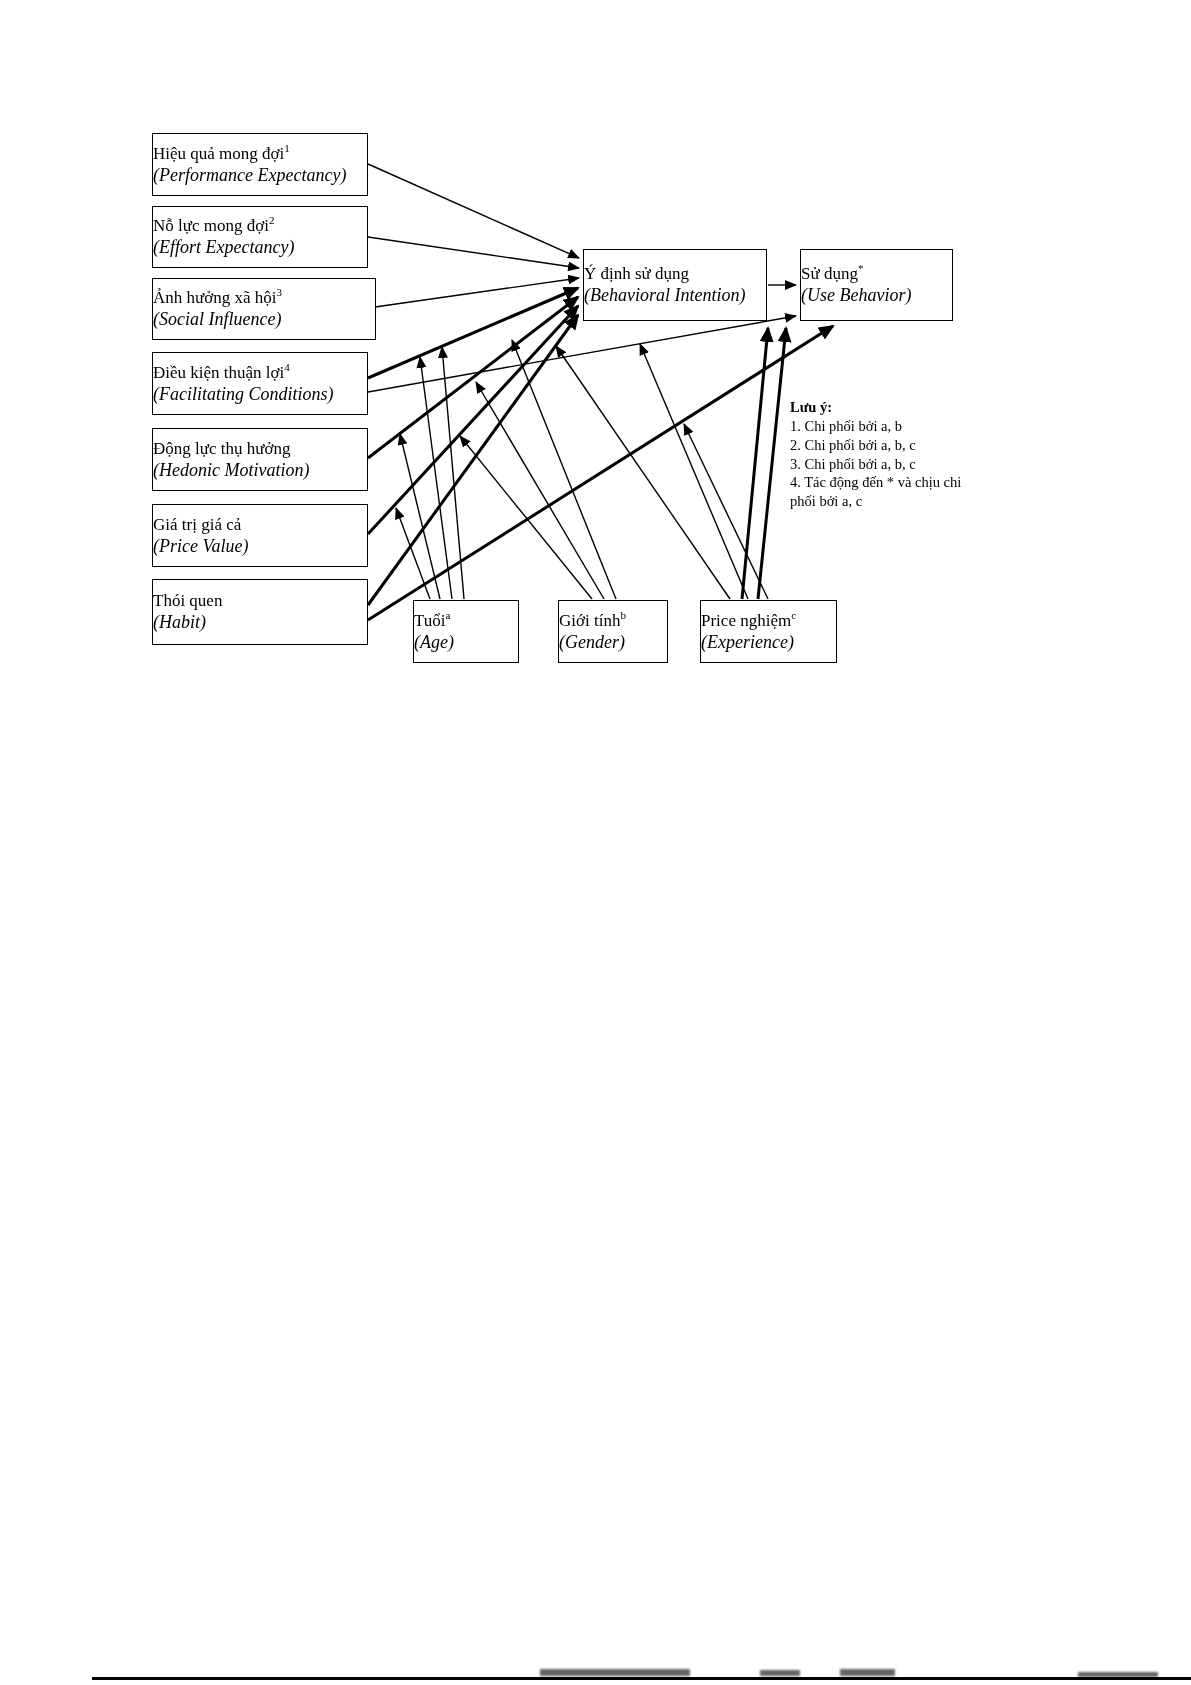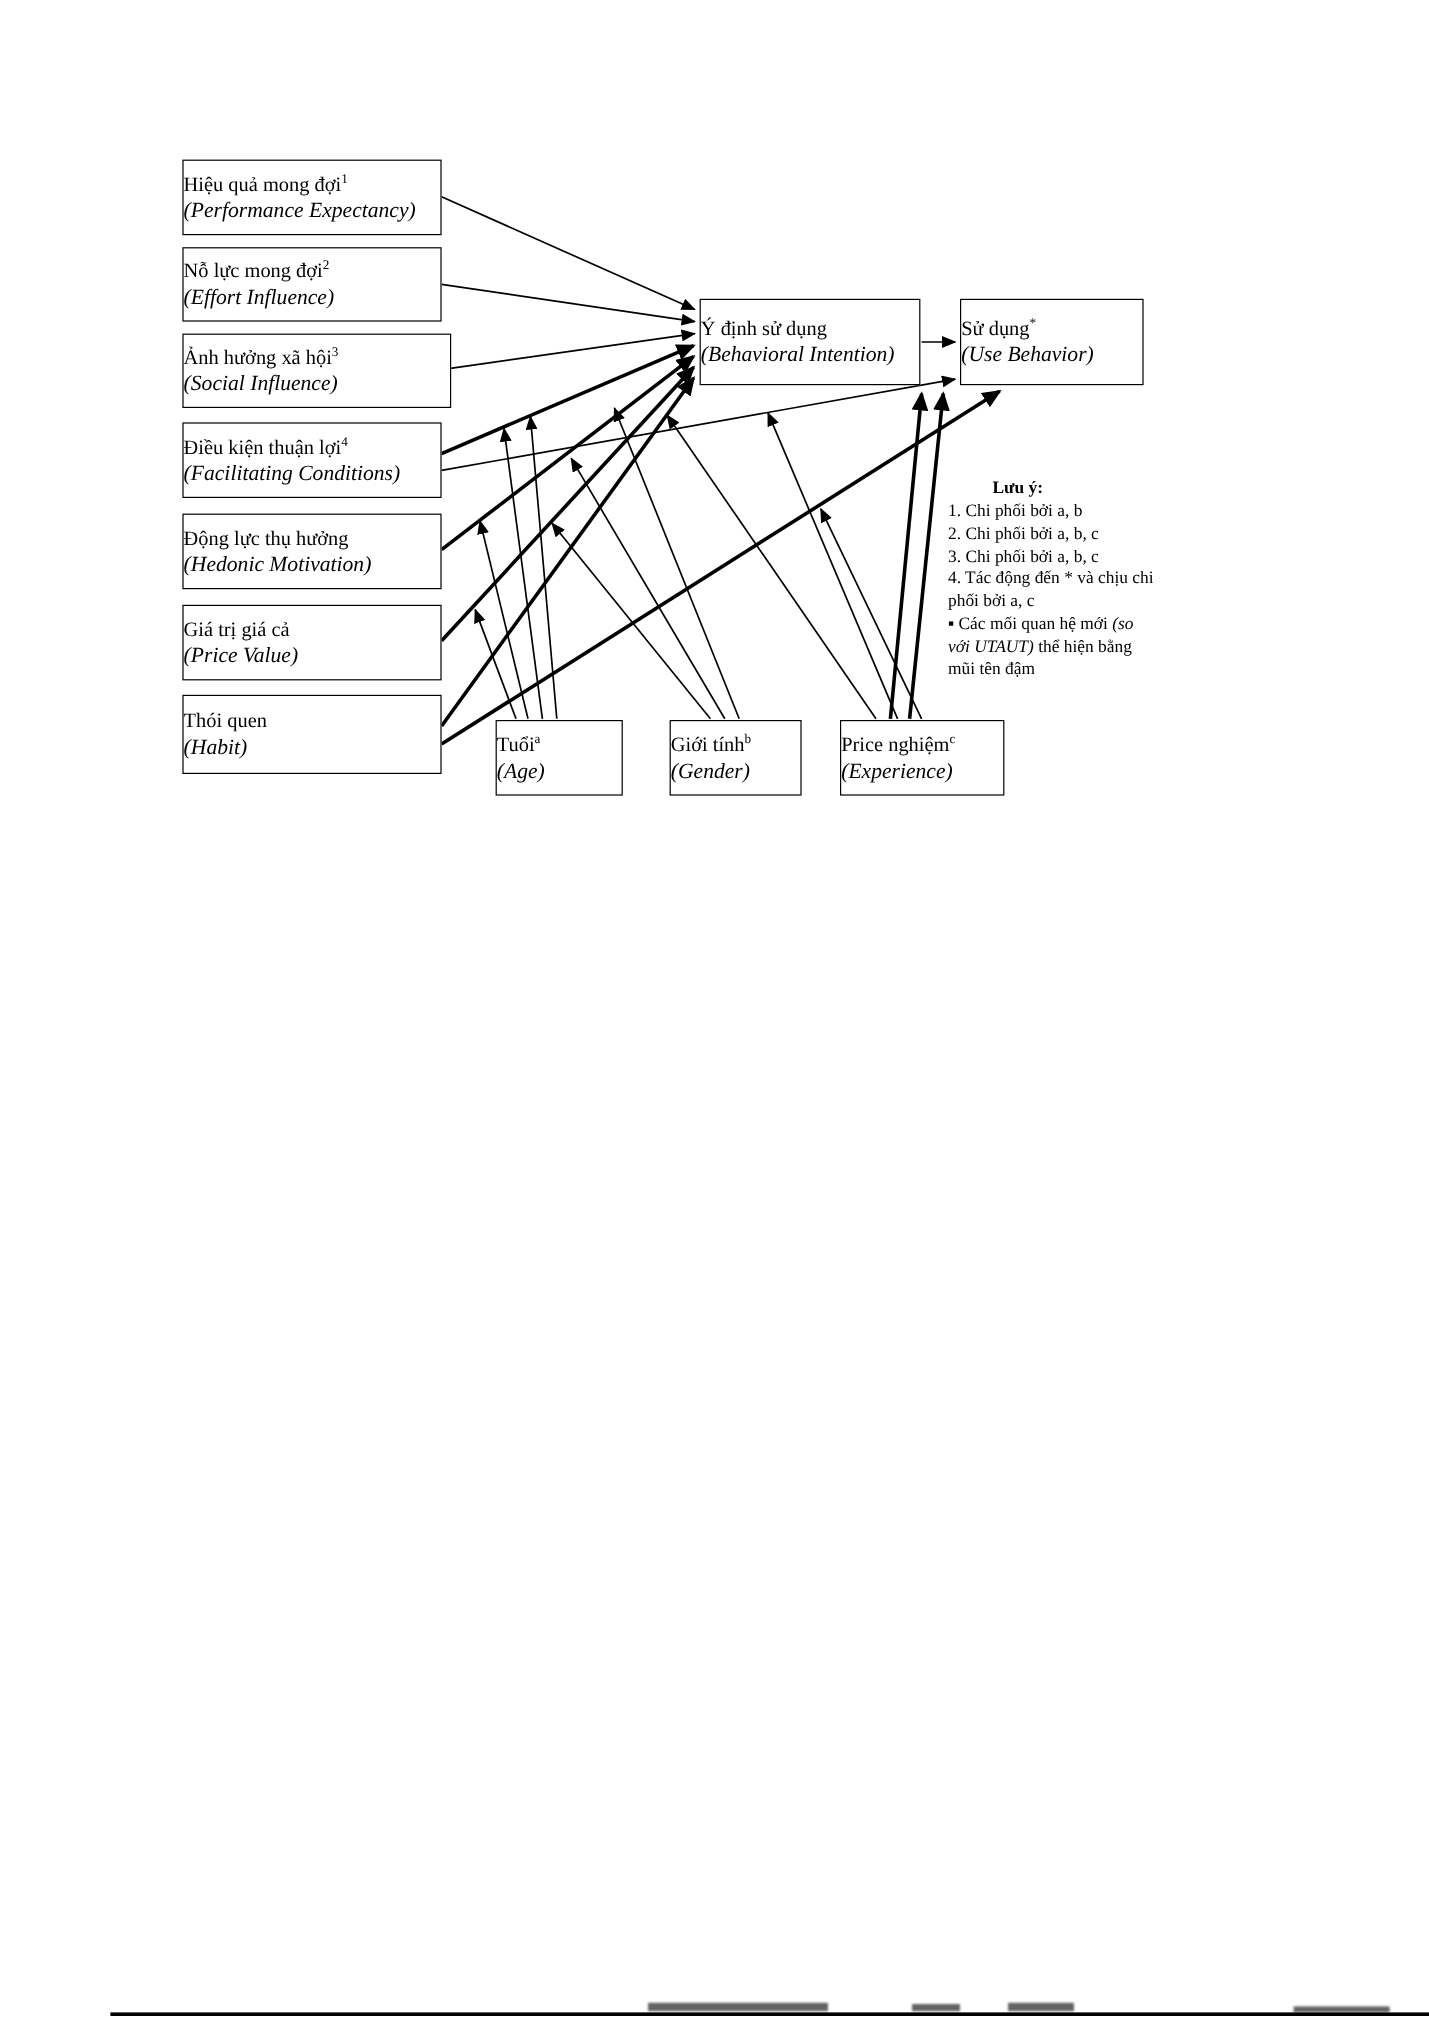--- a/index.html
+++ b/index.html
@@ -10,21 +10,21 @@
   }
   .box{
     position:absolute;background:#fff;border:1.6px solid #000;
     display:flex;flex-direction:column;align-items:flex-start;justify-content:center;
     text-align:center;z-index:2;box-sizing:border-box;
   }
   .box .vi{font-size:17px;line-height:1.25;}
   .box .en{font-style:italic;font-size:18px;line-height:1.25;}
   sup{font-size:11px;line-height:0;}
   .notes{position:absolute;z-index:2;font-size:14.5px;line-height:1.3;}
-  .notes-title{font-weight:bold;margin-left:37px;}
+  .notes-title{font-weight:bold;}
   .it{font-style:italic;}
   svg.arrows{position:absolute;left:0;top:0;z-index:1;}
   svg.arrows line{stroke:#000;}
   svg.arrows line.thin{stroke-width:1.4;}
   svg.arrows line.bold{stroke-width:3;}
   .bottom-rule{position:absolute;background:#000;}
   .footer-smudge{position:absolute;background:#4a4a4a;filter:blur(1px);opacity:.85;}
 </style>
 </head>
 <body>
@@ -64,21 +64,21 @@
   <line class="thin" x1="748" y1="599" x2="640" y2="344" marker-end="url(#ah)"></line>
   <line class="thin" x1="768" y1="599" x2="684" y2="424" marker-end="url(#ah)"></line>
 </svg>
 
 <div class="box" style="left:152px;top:133px;width:216px;height:63px">
   <div class="vi"><span>Hiệu quả mong đợi</span><sup>1</sup></div>
   <div class="en">(Performance Expectancy)</div>
 </div>
 <div class="box" style="left:152px;top:206px;width:216px;height:62px">
   <div class="vi"><span>Nỗ lực mong đợi</span><sup>2</sup></div>
-  <div class="en">(Effort Influence)</div>
+  <div class="en">(Effort Expectancy)</div>
 </div>
 <div class="box" style="left:152px;top:278px;width:224px;height:62px">
   <div class="vi"><span>Ảnh hưởng xã hội</span><sup>3</sup></div>
   <div class="en">(Social Influence)</div>
 </div>
 <div class="box" style="left:152px;top:352px;width:216px;height:63px">
   <div class="vi"><span>Điều kiện thuận lợi</span><sup>4</sup></div>
   <div class="en">(Facilitating Conditions)</div>
 </div>
 <div class="box" style="left:152px;top:428px;width:216px;height:63px">
@@ -115,20 +115,19 @@
   <div class="vi"><span>Price nghiệm</span><sup>c</sup></div>
   <div class="en">(Experience)</div>
 </div>
 
 <div class="notes" style="left:790px;top:398px;width:174px">
   <div class="notes-title">Lưu ý:</div>
   <div class="note-line">1. Chi phối bởi a, b</div>
   <div class="note-line">2. Chi phối bởi a, b, c</div>
   <div class="note-line">3. Chi phối bởi a, b, c</div>
   <div class="note-line">4. Tác động đến * và chịu chi phối bởi a, c</div>
-  <div class="note-line"><span>▪ Các mối quan hệ mới </span><span class="it">(so với UTAUT)</span><span> thể hiện bằng mũi tên đậm</span></div>
 </div>
 
 <div class="footer-smudge" style="left:540px;top:1669px;width:150px;height:7px"></div>
 <div class="footer-smudge" style="left:760px;top:1670px;width:40px;height:6px"></div>
 <div class="footer-smudge" style="left:840px;top:1669px;width:55px;height:7px"></div>
 <div class="footer-smudge" style="left:1078px;top:1672px;width:80px;height:5px"></div>
 <div class="bottom-rule" style="left:92px;top:1677px;width:1099px;height:3px"></div>
 
 </body></html>

